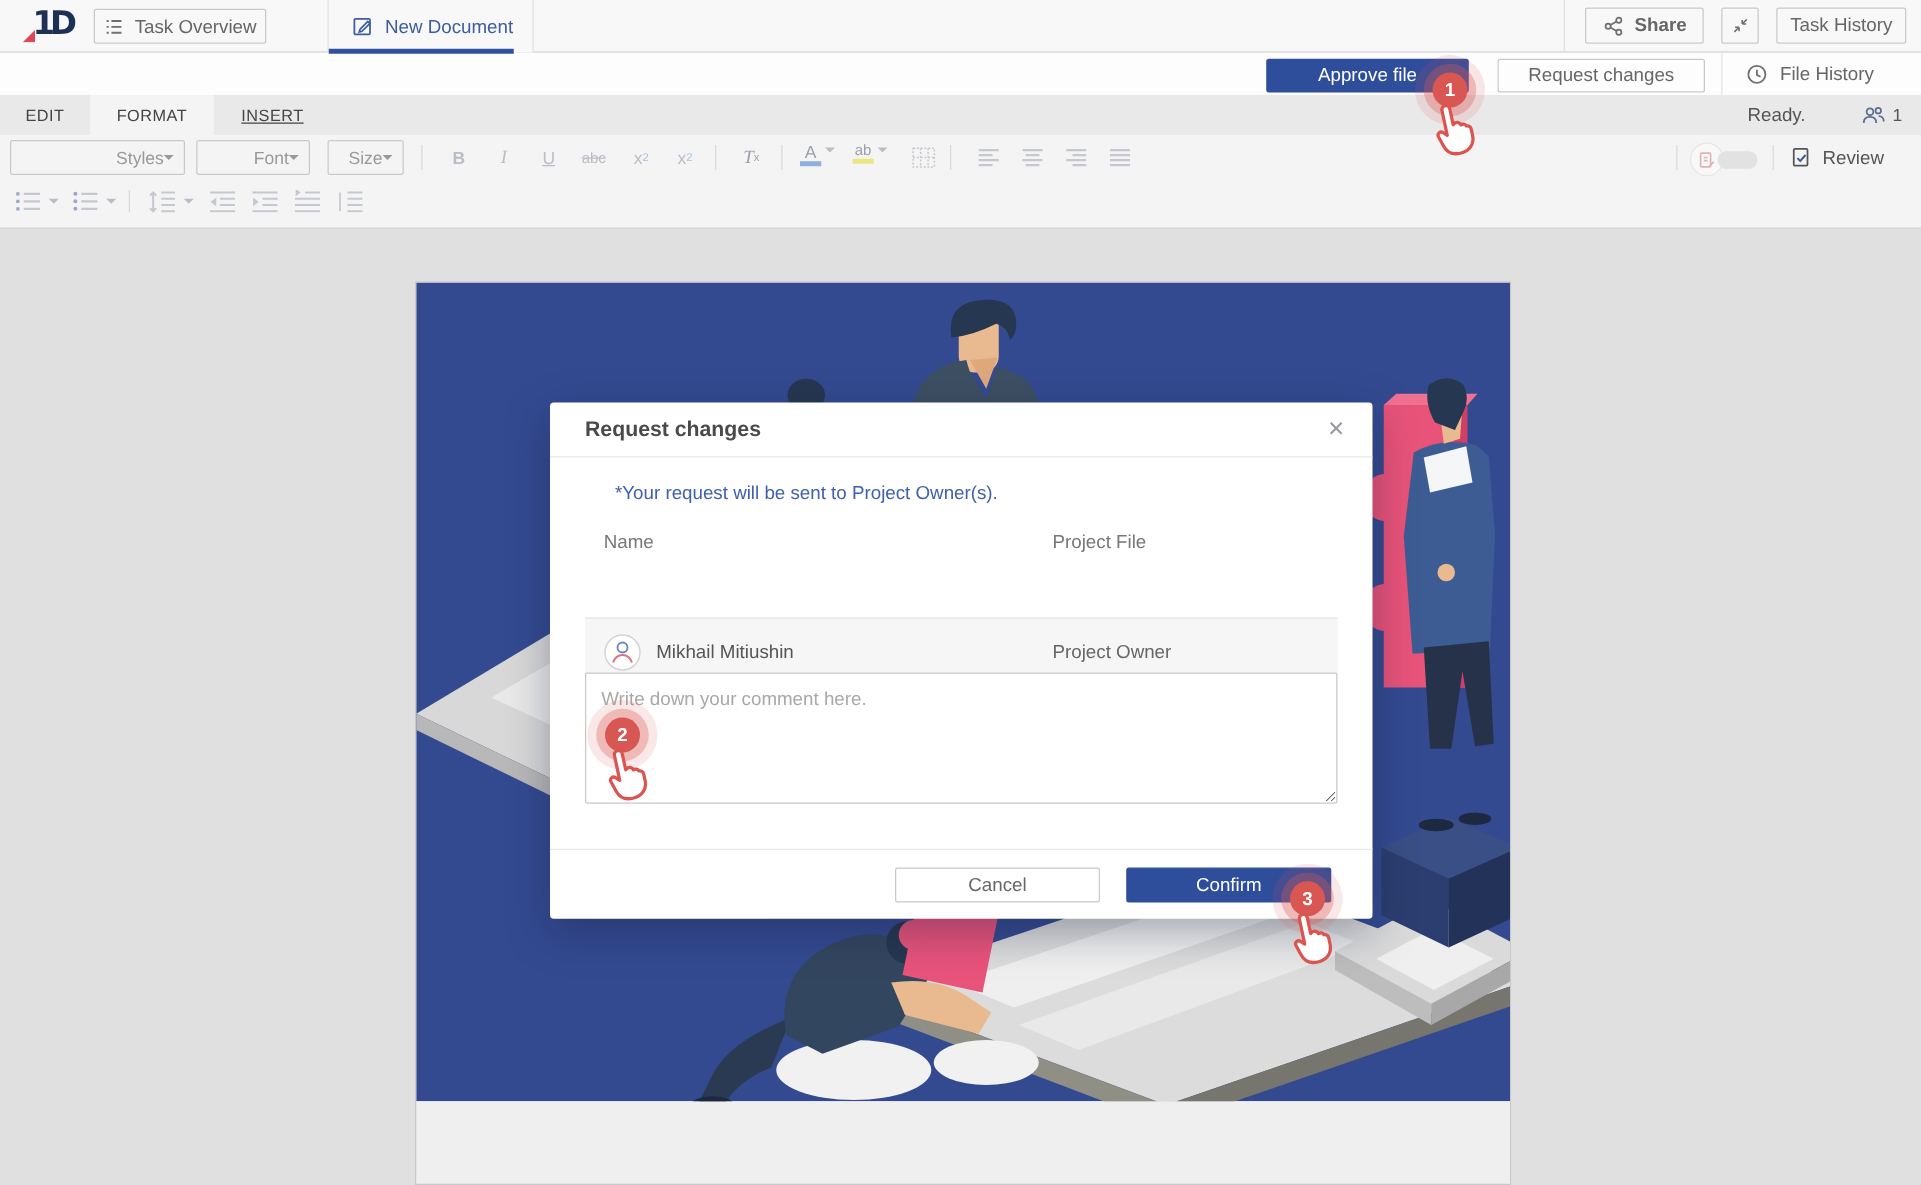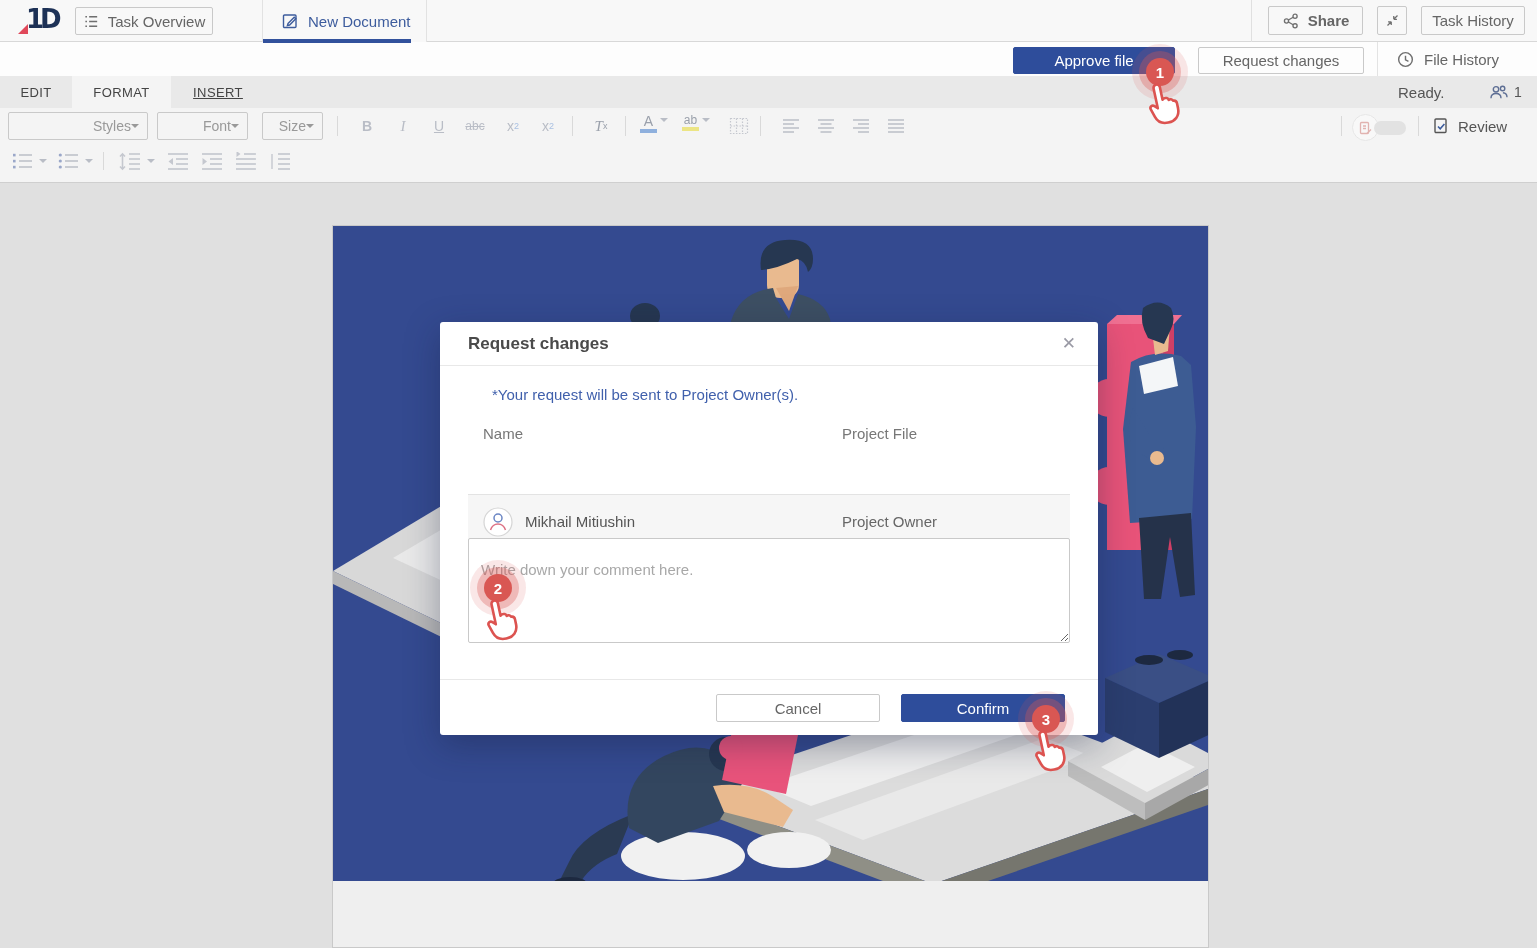--- a/index.html
+++ b/index.html
@@ -74,21 +74,21 @@
   .mtitle{font-size:17px;font-weight:700;color:#4a4a4a;}
   .mclose{font-size:17px;color:#9a9aa5;cursor:pointer;line-height:1;}
   .mnote{position:absolute;left:28px;top:64px;font-size:15px;color:#4060ac;margin-left:24px;}
   .mcols{position:absolute;left:28px;top:103px;width:602px;display:grid;grid-template-columns:374px 1fr;color:#777;font-size:15px;}
   .mcols .c1{padding-left:15px;}
   .mrow{position:absolute;left:28px;top:136px;width:602px;height:55px;background:#f6f6f6;border-top:1px solid #e3e3e3;
         border-bottom:1px solid #e3e3e3;display:grid;grid-template-columns:374px 1fr;align-items:center;margin-top:36px;}
   .mname{display:flex;align-items:center;gap:12px;padding-left:15px;color:#555;font-size:15px;}
   .mrole{color:#666;font-size:15px;}
   .mcomment{position:absolute;left:28px;top:216px;width:602px;height:105px;border:1px solid #c9c9c9;border-radius:2px;
-            padding:22px 12px;font-size:15px;font-family:inherit;color:#444;resize:both;background:#fff;}
+            padding:12px 12px;font-size:15px;font-family:inherit;color:#444;resize:both;background:#fff;}
   .mcomment::placeholder{color:#a8a8a8;}
   .mfootline{position:absolute;left:0;right:0;top:357px;border-top:1px solid #e8e8e8;}
   .mbtn{position:absolute;top:372px;width:164px;height:28px;}
 
   
   .step{position:absolute;width:28px;height:28px;z-index:60;}
   .step-num{width:28px;height:28px;border-radius:50%;background:#d95753;color:#fff;font-weight:700;font-size:15px;
             display:flex;align-items:center;justify-content:center;
             box-shadow:0 0 0 7px rgba(217,87,83,.32),0 0 0 14px rgba(217,87,83,.14);}
   .hand{position:absolute;top:22px;left:-4px;width:40px;height:48px;transform:rotate(-12deg);}

